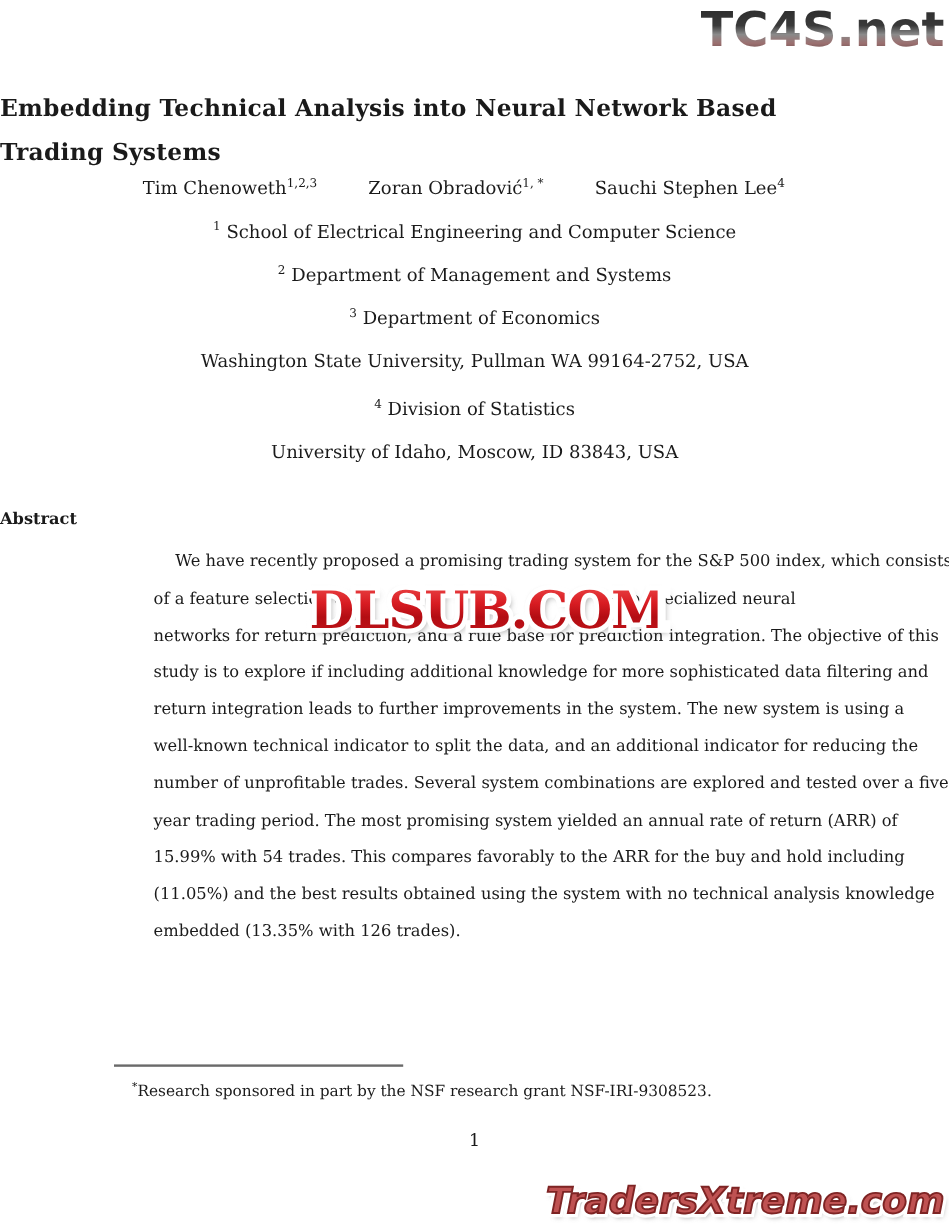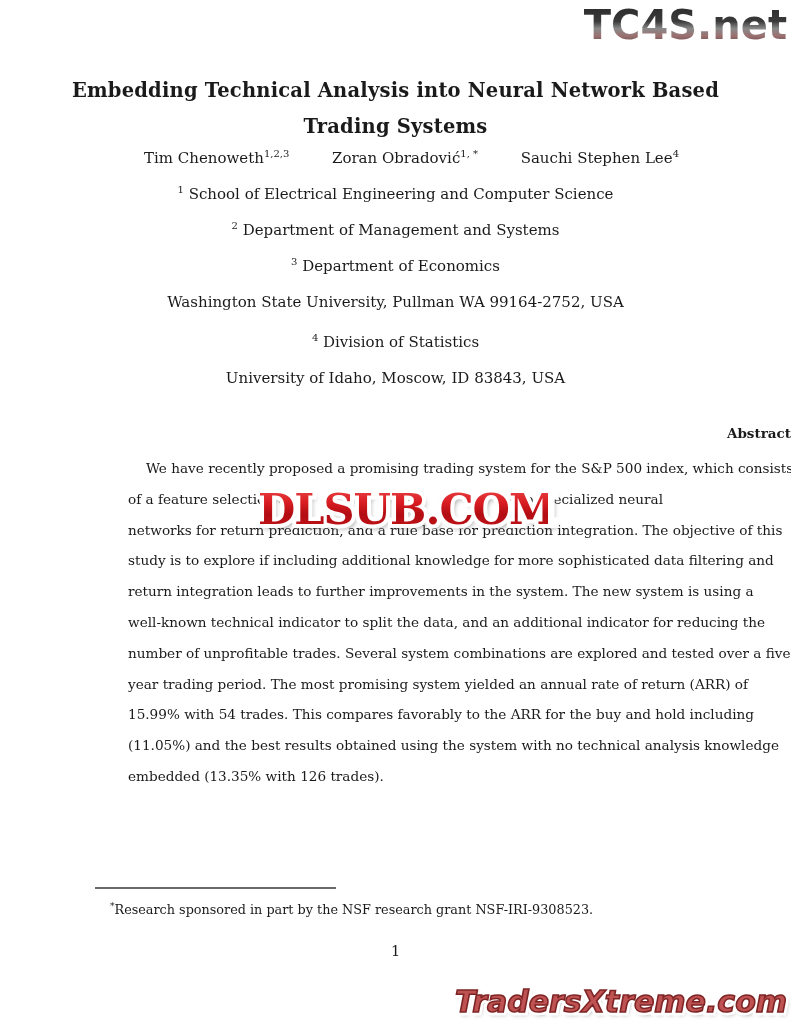--- a/index.html
+++ b/index.html
@@ -79,31 +79,30 @@
     color: #bf5252;
     -webkit-text-stroke: 1.6px #7e2424;
   }
 
   
   .title-block {
     position: absolute;
     top: 73px;
     left: 0;
     width: 100%;
-    text-align: center;
     font-weight: bold;
     font-size: 19.5px;
     line-height: 35.5px;
     letter-spacing: 0.2px;
   }
 
   .authors {
     position: absolute;
     top: 148px;
-    left: 144px;
+    left: 119px;
     width: 535px;
     display: flex;
     justify-content: space-between;
     font-size: 15px;
   }
   .authors sup { font-size: 10px; }
 
   .affil {
     position: absolute;
     left: 0;
@@ -111,21 +110,21 @@
     text-align: center;
     font-size: 15px;
   }
   .affil sup { font-size: 10px; }
 
   .abstract-heading {
     position: absolute;
     top: 425px;
     left: 0;
     width: 100%;
-    text-align: right;
+    text-align: left;
     font-weight: bold;
     font-size: 13.5px;
   }
 
   .abstract-body {
     position: absolute;
     top: 453px;
     left: 128px;
     width: 535px;
     font-size: 13.6px;

